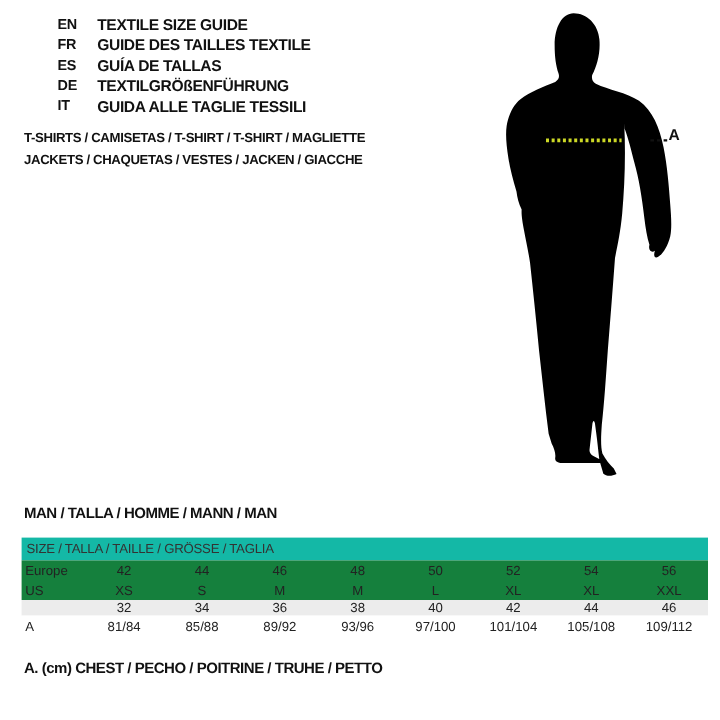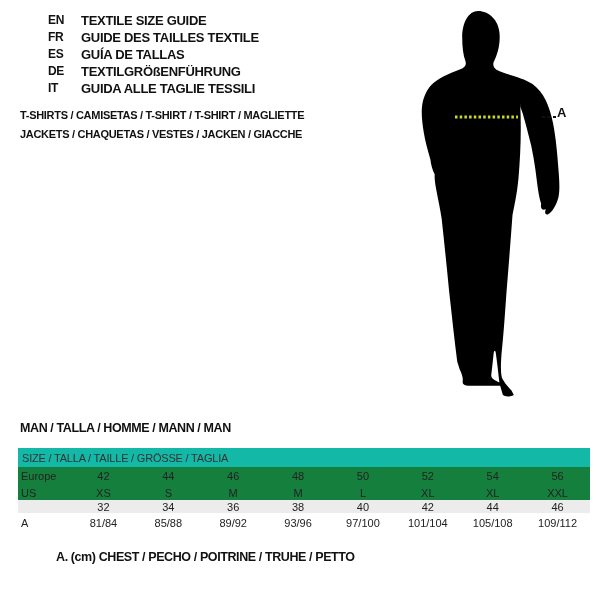--- a/index.html
+++ b/index.html
@@ -30,21 +30,21 @@
   .t-header{height:19px;background:#14b8a6;color:#333;padding-left:4px;letter-spacing:-0.2px;}
   .t-europe{height:18px;background:#15803d;}
   .t-us{height:15px;background:#15803d;}
   .t-num{height:13px;background:#ececec;}
   .t-a{height:19px;background:#ffffff;}
   .t-lbl{width:50px;padding-left:3px;white-space:nowrap;}
   .t-val{flex:1;text-align:center;white-space:nowrap;}
 
   
   .footnote{position:absolute;left:20px;top:550px;font-weight:bold;font-size:12.5px;
-            letter-spacing:-0.4px;white-space:nowrap;margin-left:36px;}
+            letter-spacing:-0.4px;white-space:nowrap;}
 </style>
 </head>
 <body>
 
 <div class="page">
 
   <div class="lang-list">
     <div class="lang-row">
       <span class="lang-code">EN</span>
       <span class="lang-label">TEXTILE SIZE GUIDE</span>

